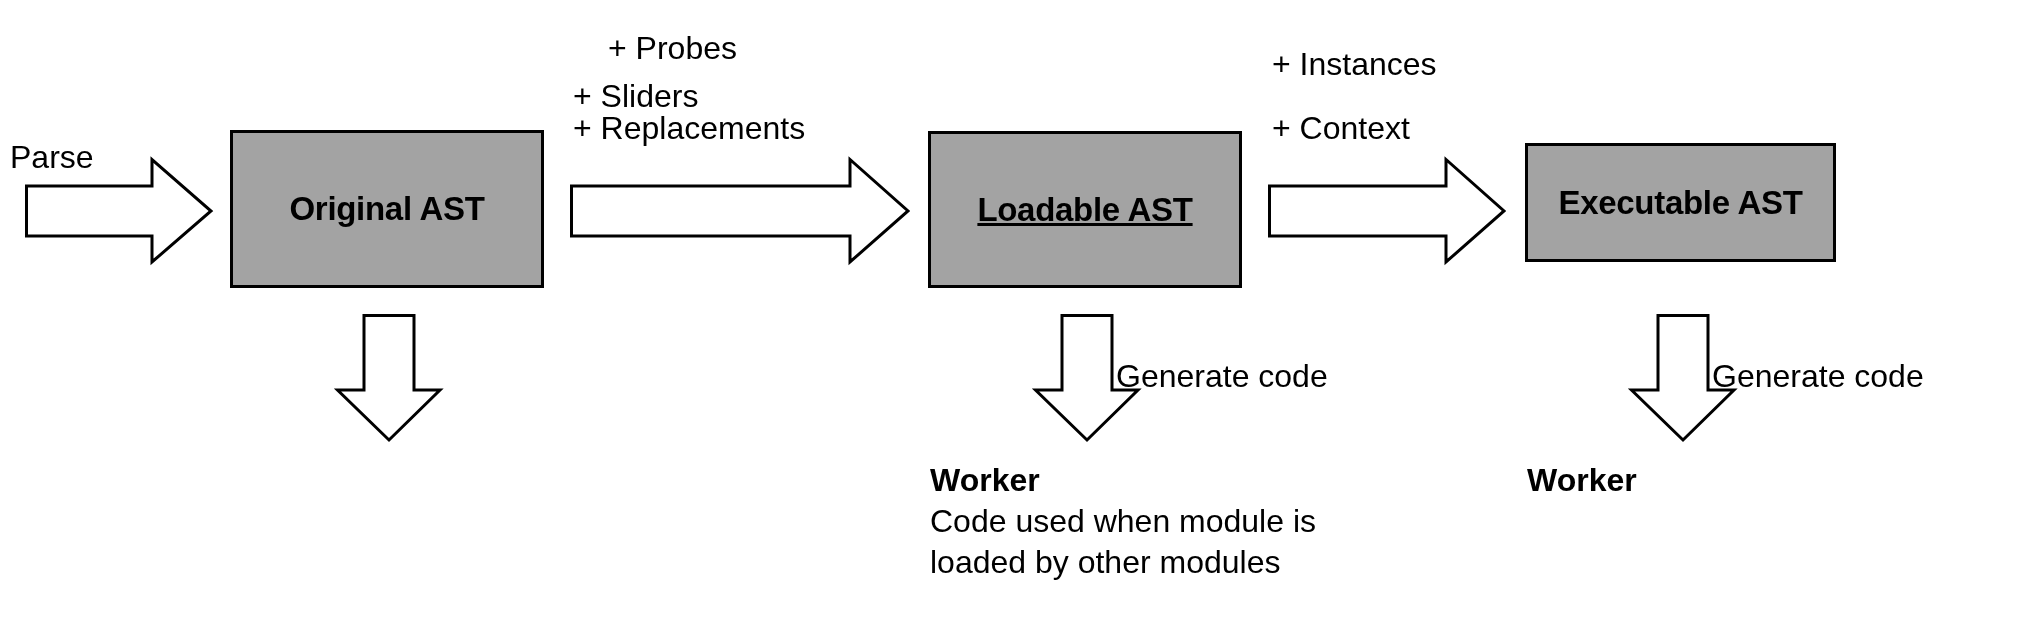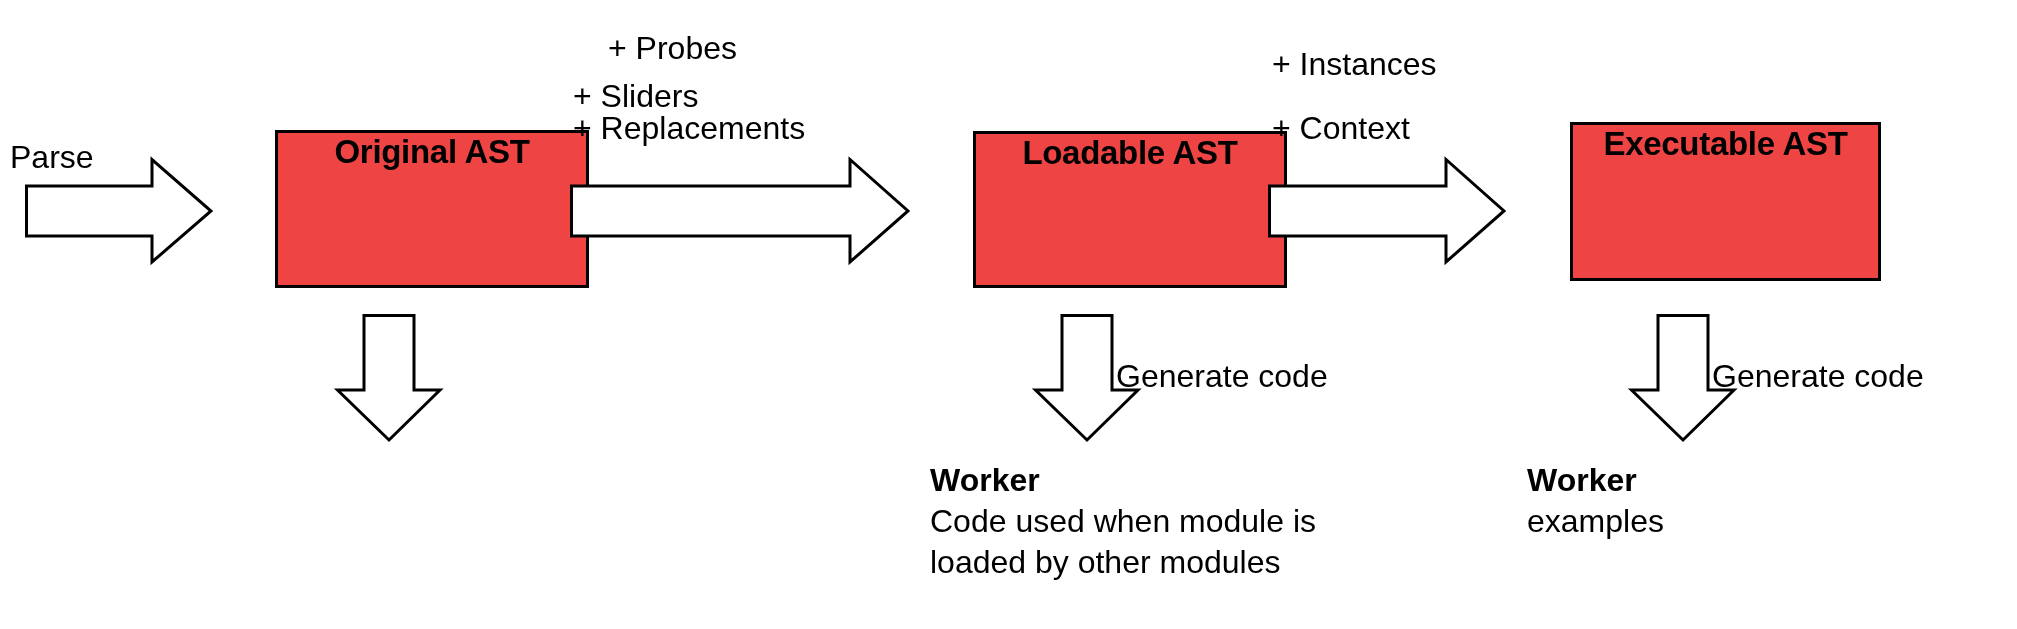--- a/index.html
+++ b/index.html
@@ -13,25 +13,24 @@
     height: 629px;
     background: #ffffff;
     font-family: "Liberation Sans", sans-serif;
     color: #000000;
     overflow: hidden;
   }
   .node-box {
     position: absolute;
     box-sizing: border-box;
     border: 3px solid #000000;
-    background: #ef4444;
+    background: #a3a3a3;
     display: flex;
-    align-items: flex-start;
+    align-items: center;
     justify-content: center;
-    margin-left: 45px;
   }
   .node-label {
     font-weight: bold;
     font-size: 33px;
     letter-spacing: -0.3px;
     white-space: nowrap;
   }
   .edge-label {
     position: absolute;
     font-size: 32px;
@@ -75,31 +74,31 @@
     <span class="node-label">Original AST</span>
   </div>
 
   <svg class="arrow" style="left:570px; top:158px; width:340px; height:106px;" viewBox="0 0 340 106">
     <polygon points="1.5,28 280,28 280,1.5 338,53 280,104 280,78 1.5,78"></polygon>
   </svg>
   <div class="edge-label" style="left:573px; top:28px;margin-left:35px;">+ Probes</div>
   <div class="edge-label" style="left:573px; top:76px;">+ Sliders</div>
   <div class="edge-label" style="left:573px; top:108px;">+ Replacements</div>
 
-  <div class="node-box" style="left:928px; top:131px; width:314px; height:157px;">
+  <div class="node-box" style="left:928px; top:131px; width:314px; height:157px;text-decoration:underline;">
     <span class="node-label">Loadable AST</span>
   </div>
 
   <svg class="arrow" style="left:1268px; top:158px; width:238px; height:106px;" viewBox="0 0 238 106">
     <polygon points="1.5,28 178,28 178,1.5 236,53 178,104 178,78 1.5,78"></polygon>
   </svg>
   <div class="edge-label" style="left:1272px; top:44px;">+ Instances</div>
   <div class="edge-label" style="left:1272px; top:108px;">+ Context</div>
 
-  <div class="node-box" style="left:1525px; top:122px; width:311px; height:159px;">
+  <div class="node-box" style="left:1525px; top:143px; width:311px; height:119px;">
     <span class="node-label">Executable AST</span>
   </div>
 
   <svg class="arrow" style="left:336px; top:314px; width:106px; height:128px;" viewBox="0 0 106 128">
     <polygon points="28,1.5 78,1.5 78,76 104,76 53,126 1.5,76 28,76"></polygon>
   </svg>
 
 
   <svg class="arrow" style="left:1034px; top:314px; width:106px; height:128px;" viewBox="0 0 106 128">
     <polygon points="28,1.5 78,1.5 78,76 104,76 53,126 1.5,76 28,76"></polygon>
@@ -112,16 +111,15 @@
     <span class="caption-line">loaded by other modules</span>
   </div>
 
   <svg class="arrow" style="left:1630px; top:314px; width:106px; height:128px;" viewBox="0 0 106 128">
     <polygon points="28,1.5 78,1.5 78,76 104,76 53,126 1.5,76 28,76"></polygon>
   </svg>
   <div class="edge-label" style="left:1712px; top:356px;">Generate code</div>
 
   <div class="caption" style="left:1527px; top:460px;">
     <span class="caption-title">Worker</span>
-    <span class="caption-line">examples</span>
   </div>
 
 </div>
 
 </body></html>

